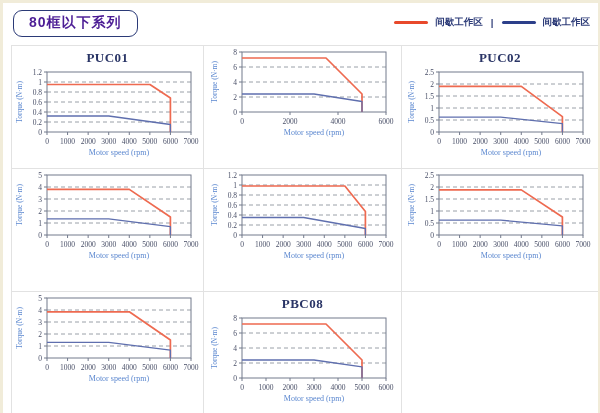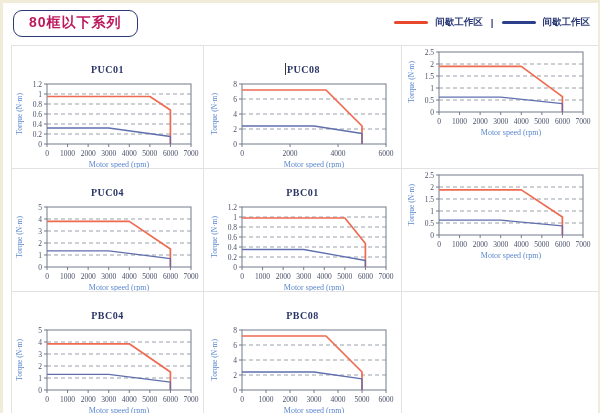--- a/index.html
+++ b/index.html
@@ -13,21 +13,21 @@
     border-right:2px solid #f1ecd9;
     font-family:"Liberation Sans", sans-serif;
     overflow:hidden;
   }
   
   .badge{
     position:absolute;left:10px;top:7px;
     padding:3px 15px 4px 15px;
     border:1.5px solid #2b3a77;
     border-radius:9px;
-    color:#be185d;
+    color:#4c1d95;
     font-size:14px;font-weight:bold;
     letter-spacing:1px;
     background:#fff;
   }
   .legend{
     position:absolute;right:8px;top:13px;
     display:flex;align-items:center;gap:7px;
     color:#2b3a77;font-size:9.5px;font-weight:bold;
     white-space:nowrap;
   }
@@ -43,24 +43,24 @@
     border-left:1px solid #e2e2e2;
   }
   .cell{
     box-sizing:border-box;
     border-right:1px solid #e2e2e2;
     border-bottom:1px solid #e2e2e2;
     overflow:hidden;
   }
   .cell.empty{border-right:none;border-bottom:none;}
   .chart-title{
-    margin-top:16px;height:16px;
+    margin-top:4px;height:16px;
     text-align:center;
     font-family:"Liberation Serif", serif;
-    font-weight:bold;font-size:10px;
+    font-weight:bold;font-size:13px;
     color:#2a3566;letter-spacing:0.5px;
     line-height:16px;
   }
   .text-cursor{
     display:inline-block;width:1px;height:12px;background:#3a3a3a;
     margin-right:1px;vertical-align:-2px;
   }
   .cell svg{display:block;margin:0 auto;}
   .cell svg text{font-family:"Liberation Serif", serif;}
 </style>
@@ -118,21 +118,20 @@
           <text x="157.42857142857142" y="78" text-anchor="middle" font-size="7.5" fill="#4a5068">6000</text>
           <line x1="178" y1="66" x2="178" y2="69" stroke="#737a8c" stroke-width="1"></line>
           <text x="178" y="78" text-anchor="middle" font-size="7.5" fill="#4a5068">7000</text>
           <text x="106" y="89" text-anchor="middle" font-size="8" fill="#5b87cf">Motor speed (rpm)</text>
           <text x="9" y="36" text-anchor="middle" font-size="7.5" fill="#5b87cf" transform="rotate(-90 9 36)">Torque (N·m)</text>
           <polyline points="34.0,18.5 136.9,18.5 157.4,32.0 157.4,66.0" fill="none" stroke="#ee6a50" stroke-width="1.7" stroke-linejoin="round"></polyline>
           <polyline points="34.0,50.0 95.7,50.0 157.4,58.5 157.4,66.0" fill="none" stroke="#5f6fae" stroke-width="1.3" stroke-linejoin="round"></polyline>
         </svg>
       </div>
       <div class="cell">
-        <div class="chart-title"><span class="text-cursor"></span>PUC08</div>
         <svg width="190" height="100" viewBox="0 0 190 100">
           <line x1="34" y1="51" x2="178" y2="51" stroke="#9aa0a8" stroke-width="1" stroke-dasharray="4 3"></line>
           <line x1="34" y1="36" x2="178" y2="36" stroke="#9aa0a8" stroke-width="1" stroke-dasharray="4 3"></line>
           <line x1="34" y1="21" x2="178" y2="21" stroke="#9aa0a8" stroke-width="1" stroke-dasharray="4 3"></line>
           <rect x="34" y="6" width="144" height="60" fill="none" stroke="#737a8c" stroke-width="1"></rect>
           <line x1="31" y1="66" x2="34" y2="66" stroke="#737a8c" stroke-width="1"></line>
           <text x="29" y="68.6" text-anchor="end" font-size="7.5" fill="#4a5068">0</text>
           <line x1="31" y1="51" x2="34" y2="51" stroke="#737a8c" stroke-width="1"></line>
           <text x="29" y="53.6" text-anchor="end" font-size="7.5" fill="#4a5068">2</text>
           <line x1="31" y1="36" x2="34" y2="36" stroke="#737a8c" stroke-width="1"></line>
@@ -149,20 +148,21 @@
           <text x="130" y="78" text-anchor="middle" font-size="7.5" fill="#4a5068">4000</text>
           <line x1="178" y1="66" x2="178" y2="69" stroke="#737a8c" stroke-width="1"></line>
           <text x="178" y="78" text-anchor="middle" font-size="7.5" fill="#4a5068">6000</text>
           <text x="106" y="89" text-anchor="middle" font-size="8" fill="#5b87cf">Motor speed (rpm)</text>
           <text x="9" y="36" text-anchor="middle" font-size="7.5" fill="#5b87cf" transform="rotate(-90 9 36)">Torque (N·m)</text>
           <polyline points="34.0,12.0 118.0,12.0 154.0,48.0 154.0,66.0" fill="none" stroke="#ee6a50" stroke-width="1.7" stroke-linejoin="round"></polyline>
           <polyline points="34.0,48.0 106.0,48.0 154.0,55.5 154.0,66.0" fill="none" stroke="#5f6fae" stroke-width="1.3" stroke-linejoin="round"></polyline>
         </svg>
       </div>
       <div class="cell">
+        <div class="chart-title">PUC02</div>
         <svg width="190" height="100" viewBox="0 0 190 100">
           <line x1="34" y1="54" x2="178" y2="54" stroke="#9aa0a8" stroke-width="1" stroke-dasharray="4 3"></line>
           <line x1="34" y1="42" x2="178" y2="42" stroke="#9aa0a8" stroke-width="1" stroke-dasharray="4 3"></line>
           <line x1="34" y1="30" x2="178" y2="30" stroke="#9aa0a8" stroke-width="1" stroke-dasharray="4 3"></line>
           <line x1="34" y1="18" x2="178" y2="18" stroke="#9aa0a8" stroke-width="1" stroke-dasharray="4 3"></line>
           <rect x="34" y="6" width="144" height="60" fill="none" stroke="#737a8c" stroke-width="1"></rect>
           <line x1="31" y1="66" x2="34" y2="66" stroke="#737a8c" stroke-width="1"></line>
           <text x="29" y="68.6" text-anchor="end" font-size="7.5" fill="#4a5068">0</text>
           <line x1="31" y1="54" x2="34" y2="54" stroke="#737a8c" stroke-width="1"></line>
           <text x="29" y="56.6" text-anchor="end" font-size="7.5" fill="#4a5068">0.5</text>
@@ -190,21 +190,20 @@
           <text x="157.42857142857142" y="78" text-anchor="middle" font-size="7.5" fill="#4a5068">6000</text>
           <line x1="178" y1="66" x2="178" y2="69" stroke="#737a8c" stroke-width="1"></line>
           <text x="178" y="78" text-anchor="middle" font-size="7.5" fill="#4a5068">7000</text>
           <text x="106" y="89" text-anchor="middle" font-size="8" fill="#5b87cf">Motor speed (rpm)</text>
           <text x="9" y="36" text-anchor="middle" font-size="7.5" fill="#5b87cf" transform="rotate(-90 9 36)">Torque (N·m)</text>
           <polyline points="34.0,20.4 116.3,20.4 157.4,50.6 157.4,66.0" fill="none" stroke="#ee6a50" stroke-width="1.7" stroke-linejoin="round"></polyline>
           <polyline points="34.0,51.1 95.7,51.1 157.4,57.6 157.4,66.0" fill="none" stroke="#5f6fae" stroke-width="1.3" stroke-linejoin="round"></polyline>
         </svg>
       </div>
       <div class="cell">
-        <div class="chart-title">PUC04</div>
         <svg width="190" height="100" viewBox="0 0 190 100">
           <line x1="34" y1="54" x2="178" y2="54" stroke="#9aa0a8" stroke-width="1" stroke-dasharray="4 3"></line>
           <line x1="34" y1="42" x2="178" y2="42" stroke="#9aa0a8" stroke-width="1" stroke-dasharray="4 3"></line>
           <line x1="34" y1="30" x2="178" y2="30" stroke="#9aa0a8" stroke-width="1" stroke-dasharray="4 3"></line>
           <line x1="34" y1="18" x2="178" y2="18" stroke="#9aa0a8" stroke-width="1" stroke-dasharray="4 3"></line>
           <rect x="34" y="6" width="144" height="60" fill="none" stroke="#737a8c" stroke-width="1"></rect>
           <line x1="31" y1="66" x2="34" y2="66" stroke="#737a8c" stroke-width="1"></line>
           <text x="29" y="68.6" text-anchor="end" font-size="7.5" fill="#4a5068">0</text>
           <line x1="31" y1="54" x2="34" y2="54" stroke="#737a8c" stroke-width="1"></line>
           <text x="29" y="56.6" text-anchor="end" font-size="7.5" fill="#4a5068">1</text>
@@ -232,21 +231,20 @@
           <text x="157.42857142857142" y="78" text-anchor="middle" font-size="7.5" fill="#4a5068">6000</text>
           <line x1="178" y1="66" x2="178" y2="69" stroke="#737a8c" stroke-width="1"></line>
           <text x="178" y="78" text-anchor="middle" font-size="7.5" fill="#4a5068">7000</text>
           <text x="106" y="89" text-anchor="middle" font-size="8" fill="#5b87cf">Motor speed (rpm)</text>
           <text x="9" y="36" text-anchor="middle" font-size="7.5" fill="#5b87cf" transform="rotate(-90 9 36)">Torque (N·m)</text>
           <polyline points="34.0,20.4 116.3,20.4 157.4,48.0 157.4,66.0" fill="none" stroke="#ee6a50" stroke-width="1.7" stroke-linejoin="round"></polyline>
           <polyline points="34.0,49.8 95.7,49.8 157.4,57.6 157.4,66.0" fill="none" stroke="#5f6fae" stroke-width="1.3" stroke-linejoin="round"></polyline>
         </svg>
       </div>
       <div class="cell">
-        <div class="chart-title">PBC01</div>
         <svg width="190" height="100" viewBox="0 0 190 100">
           <line x1="34" y1="56" x2="178" y2="56" stroke="#9aa0a8" stroke-width="1" stroke-dasharray="4 3"></line>
           <line x1="34" y1="46" x2="178" y2="46" stroke="#9aa0a8" stroke-width="1" stroke-dasharray="4 3"></line>
           <line x1="34" y1="36" x2="178" y2="36" stroke="#9aa0a8" stroke-width="1" stroke-dasharray="4 3"></line>
           <line x1="34" y1="25.999999999999993" x2="178" y2="25.999999999999993" stroke="#9aa0a8" stroke-width="1" stroke-dasharray="4 3"></line>
           <line x1="34" y1="16" x2="178" y2="16" stroke="#9aa0a8" stroke-width="1" stroke-dasharray="4 3"></line>
           <rect x="34" y="6" width="144" height="60" fill="none" stroke="#737a8c" stroke-width="1"></rect>
           <line x1="31" y1="66" x2="34" y2="66" stroke="#737a8c" stroke-width="1"></line>
           <text x="29" y="68.6" text-anchor="end" font-size="7.5" fill="#4a5068">0</text>
           <line x1="31" y1="56" x2="34" y2="56" stroke="#737a8c" stroke-width="1"></line>
@@ -318,21 +316,20 @@
           <text x="157.42857142857142" y="78" text-anchor="middle" font-size="7.5" fill="#4a5068">6000</text>
           <line x1="178" y1="66" x2="178" y2="69" stroke="#737a8c" stroke-width="1"></line>
           <text x="178" y="78" text-anchor="middle" font-size="7.5" fill="#4a5068">7000</text>
           <text x="106" y="89" text-anchor="middle" font-size="8" fill="#5b87cf">Motor speed (rpm)</text>
           <text x="9" y="36" text-anchor="middle" font-size="7.5" fill="#5b87cf" transform="rotate(-90 9 36)">Torque (N·m)</text>
           <polyline points="34.0,20.9 116.3,20.9 157.4,48.0 157.4,66.0" fill="none" stroke="#ee6a50" stroke-width="1.7" stroke-linejoin="round"></polyline>
           <polyline points="34.0,51.1 95.7,51.1 157.4,56.9 157.4,66.0" fill="none" stroke="#5f6fae" stroke-width="1.3" stroke-linejoin="round"></polyline>
         </svg>
       </div>
       <div class="cell">
-        <div class="chart-title">PBC04</div>
         <svg width="190" height="100" viewBox="0 0 190 100">
           <line x1="34" y1="54" x2="178" y2="54" stroke="#9aa0a8" stroke-width="1" stroke-dasharray="4 3"></line>
           <line x1="34" y1="42" x2="178" y2="42" stroke="#9aa0a8" stroke-width="1" stroke-dasharray="4 3"></line>
           <line x1="34" y1="30" x2="178" y2="30" stroke="#9aa0a8" stroke-width="1" stroke-dasharray="4 3"></line>
           <line x1="34" y1="18" x2="178" y2="18" stroke="#9aa0a8" stroke-width="1" stroke-dasharray="4 3"></line>
           <rect x="34" y="6" width="144" height="60" fill="none" stroke="#737a8c" stroke-width="1"></rect>
           <line x1="31" y1="66" x2="34" y2="66" stroke="#737a8c" stroke-width="1"></line>
           <text x="29" y="68.6" text-anchor="end" font-size="7.5" fill="#4a5068">0</text>
           <line x1="31" y1="54" x2="34" y2="54" stroke="#737a8c" stroke-width="1"></line>
           <text x="29" y="56.6" text-anchor="end" font-size="7.5" fill="#4a5068">1</text>

